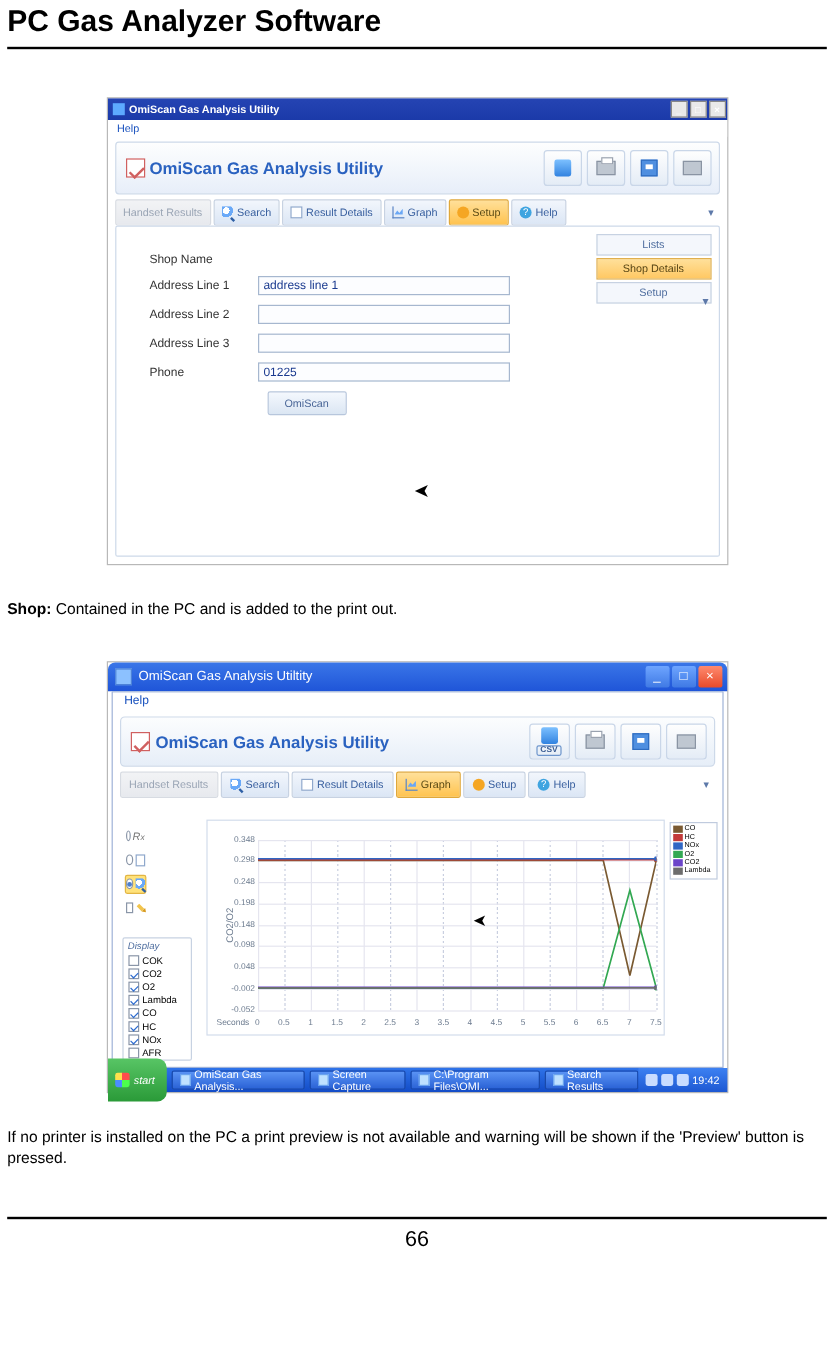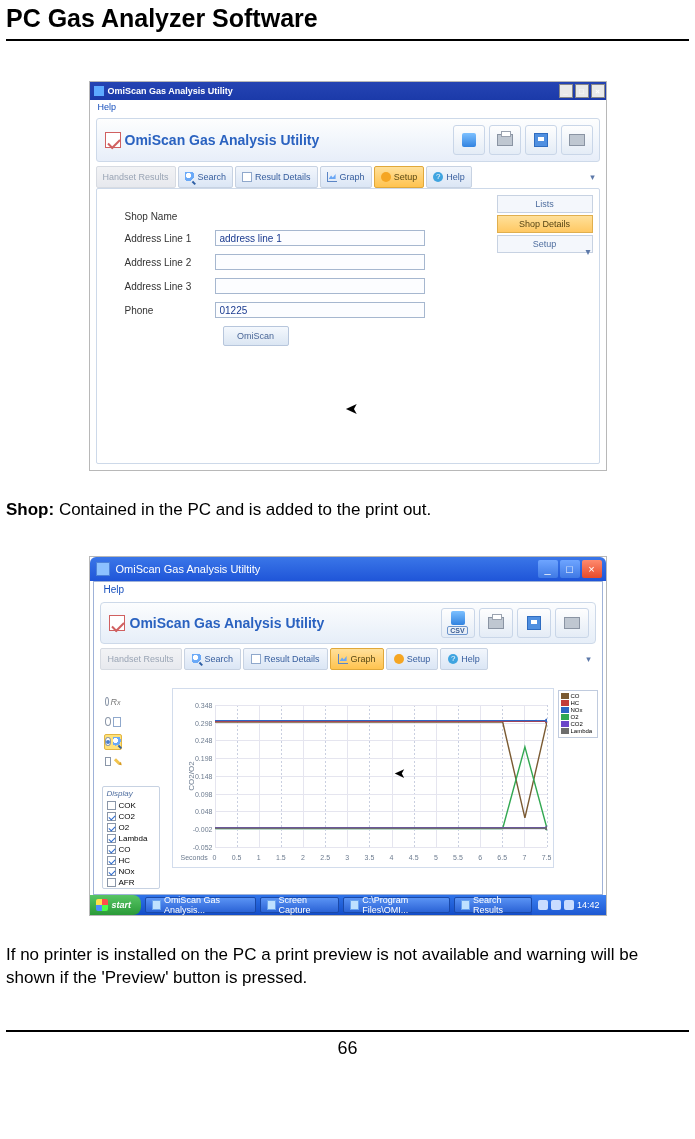--- a/index.html
+++ b/index.html
@@ -120,21 +120,21 @@
   .form-row label { width:90px; padding-right:8px; color:#333;}
   .form-row input { flex:1; height:16px; border:1px solid #a6b7cf; background:#fcfdff; font-size:10px; padding:0 4px; color:#1a3a8f;}
   .preview-btn {
     margin-left:98px; height:20px; width:66px; border:1px solid #b7c6dc; border-radius:2px;
     background:linear-gradient(#f4f8fd,#dbe6f3); font-size:9px; color:#4a6697;
   }
   .cursor-a { position:absolute; left:248px; top:210px; font-size:16px; color:#000; transform:scaleX(-1);}
 
 
   
-  .body-text { font-size: 17px; line-height: 1.35; margin: 0 0 34px 0; }
+  .body-text { font-size: 13px; line-height: 1.35; margin: 0 0 34px 0; }
   .body-text b { font-weight: bold; }
 
   
   .titlebar-b {
     height: 24px; background: linear-gradient(#3a76e8, #1f55d8);
     border-radius: 6px 6px 0 0; display:flex; align-items:center; color:#fff;
     font-size: 11px; padding-left:6px;
   }
   .titlebar-b .appicon-b{ width:14px;height:14px;background:#8cc1ff;border:1px solid #4d82d8;margin-right:6px;}
   .win-controls-b { margin-left:auto; display:flex; padding-right:4px; gap:2px;}
@@ -193,21 +193,21 @@
   .gl-v.dot{background:repeating-linear-gradient(to bottom,#c9cfe0 0 2px,transparent 2px 4px);}
   .gl-h{position:absolute;left:0;right:0;height:1px;background:#e5e5ef;}
   .plot-svg{position:absolute;inset:0;}
   .cursor-b{position:absolute;left:54%;top:42%;font-size:14px;color:#000;transform:scaleX(-1);}
 
   .legend-b{position:absolute;right:4px;top:108px;width:40px;border:1px solid #c0cbde;background:#fff;font-size:6px;padding:2px;}
   .lg-row{display:flex;align-items:center;gap:2px;margin-bottom:1px;}
   .lg-sw{width:8px;height:6px;}
 
   .taskbar-b{position:absolute;left:0;right:0;bottom:0;height:20px;background:linear-gradient(#2f73e9,#134cc7);display:flex;align-items:center;font-size:9px;color:#fff;}
-  .start-b{height:20px;padding:0 10px 0 6px;background:linear-gradient(#58c565,#2a9a38);display:flex;align-items:center;gap:4px;font-style:italic;font-weight:bold;border-radius:0 8px 8px 0;}
+  .start-b{height:36px;padding:0 10px 0 6px;background:linear-gradient(#58c565,#2a9a38);display:flex;align-items:center;gap:4px;font-style:italic;font-weight:normal;border-radius:0 8px 8px 0;}
   .task-btn{height:16px;margin-left:4px;padding:0 6px;background:linear-gradient(#5a93f4,#2b63d6);border:1px solid #1a49a9;border-radius:2px;display:flex;align-items:center;gap:3px;}
   .task-btn .ti{width:10px;height:10px;background:#bfe1ff;border:1px solid #6aa3ee;}
   .tray-b{margin-left:auto;height:20px;padding:0 6px;background:linear-gradient(#3d81f2,#1d58d2);display:flex;align-items:center;gap:3px;}
   .tray-b .tic{width:10px;height:10px;background:#c9dcff;border-radius:2px;}
 
 </style>
 </head>
 <body>
 
 <div class="page-title">PC Gas Analyzer Software</div>
@@ -562,21 +562,21 @@
         </div>
         <div class="task-btn">
           <div class="ti"></div>
           <span>Search Results</span>
         </div>
       </div>
     <div class="tray-b">
       <div class="tic"></div>
       <div class="tic"></div>
       <div class="tic"></div>
-      <span>14:42</span>
+      <span>19:42</span>
     </div>
   </div>
 </div>
 
 <p class="body-text">If no printer is installed on the PC a print preview is not available and warning will be shown if the 'Preview' button is pressed.</p>
 
 <div class="hr-bottom"></div>
 <div class="page-number">66</div>
 
 </body></html>

